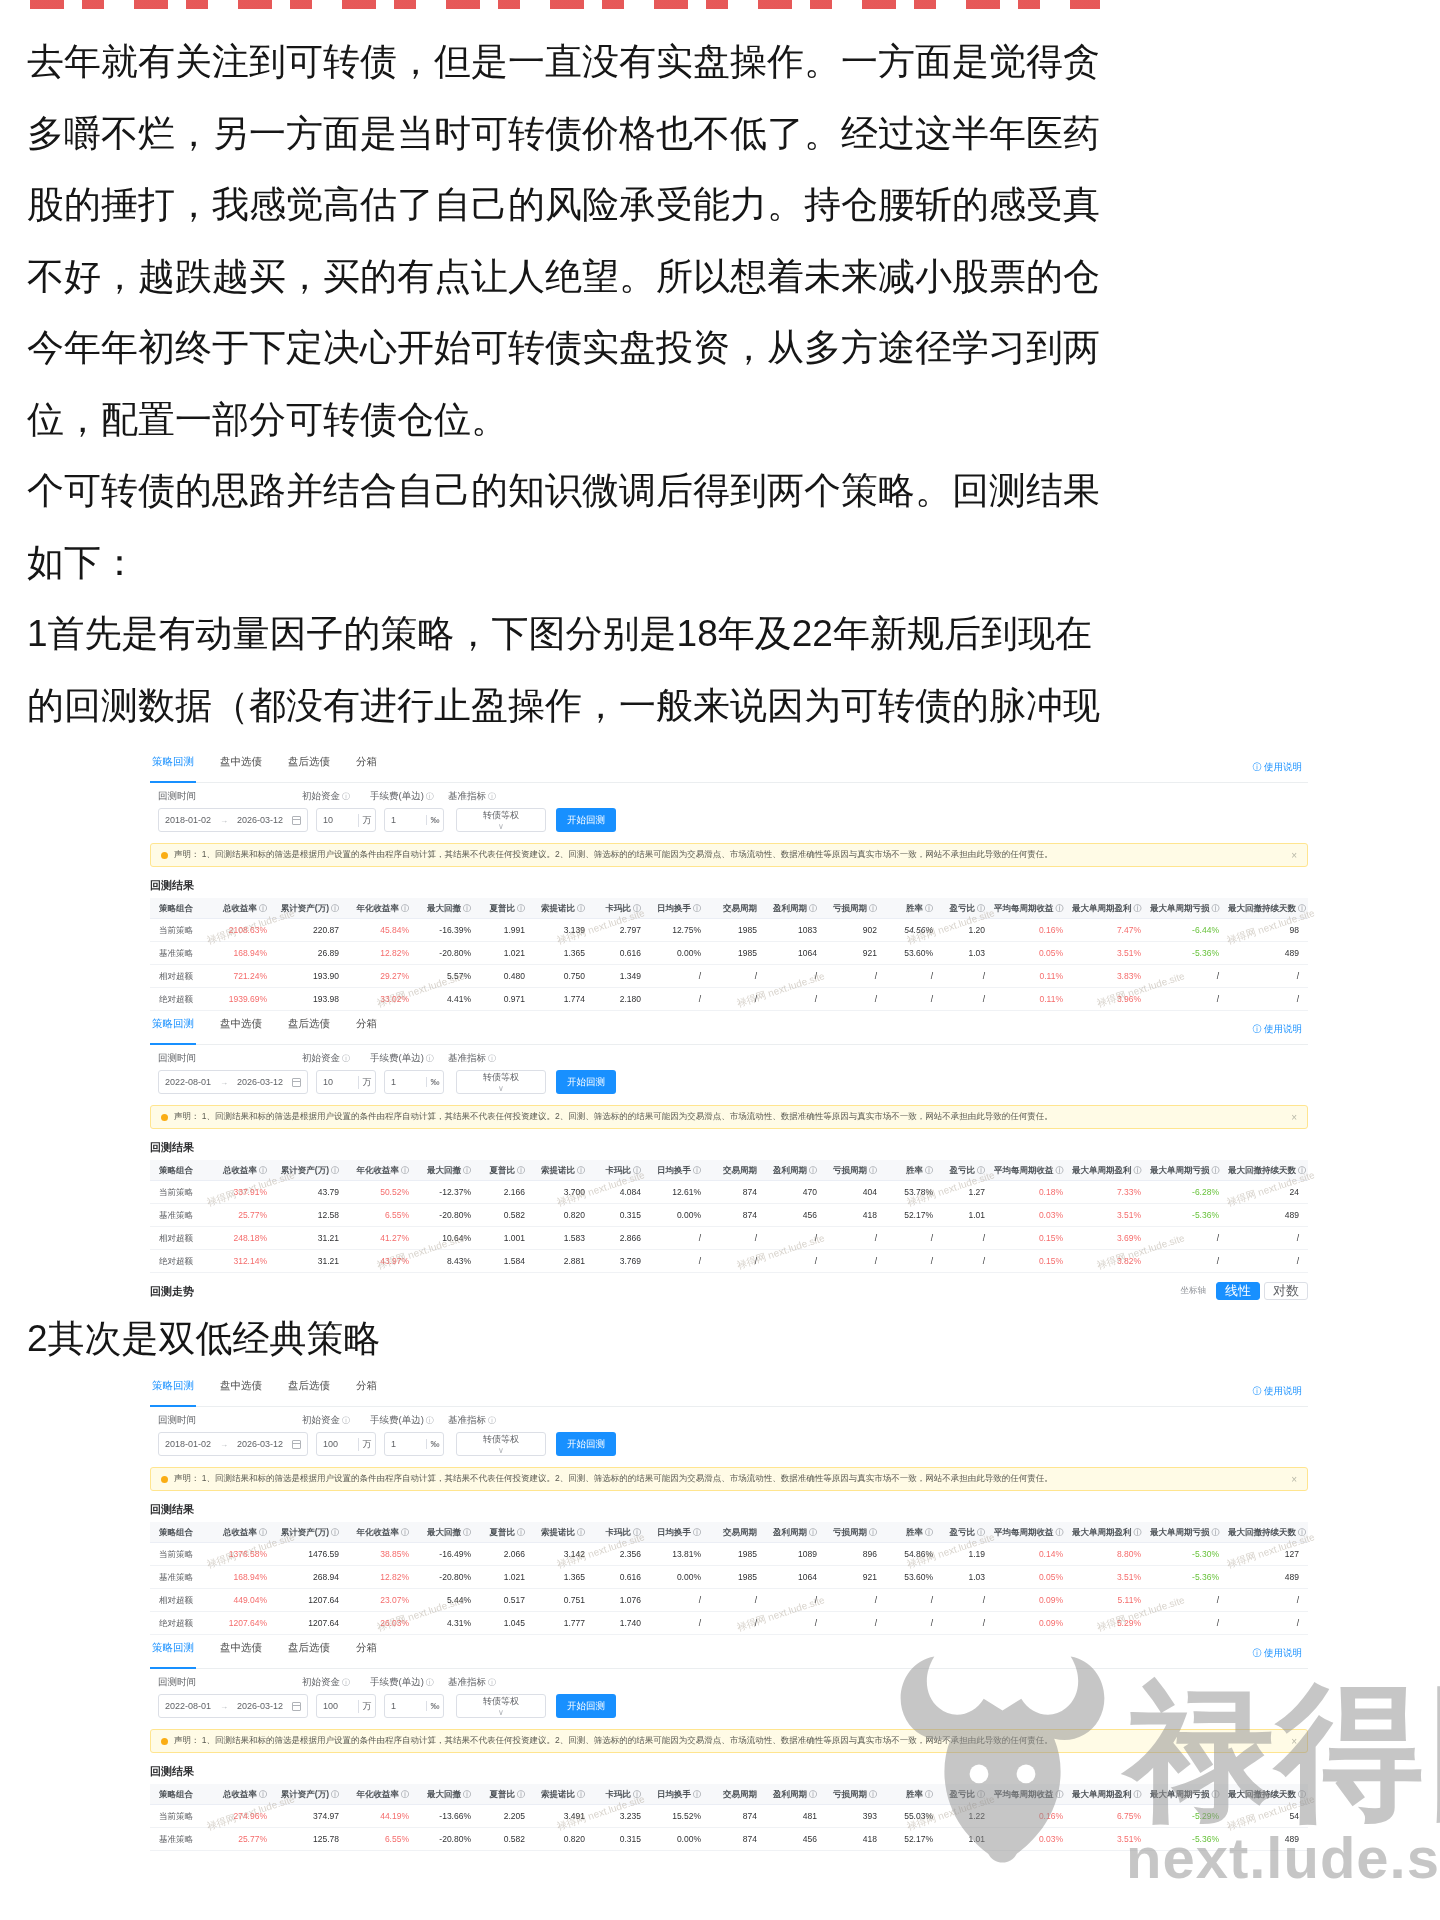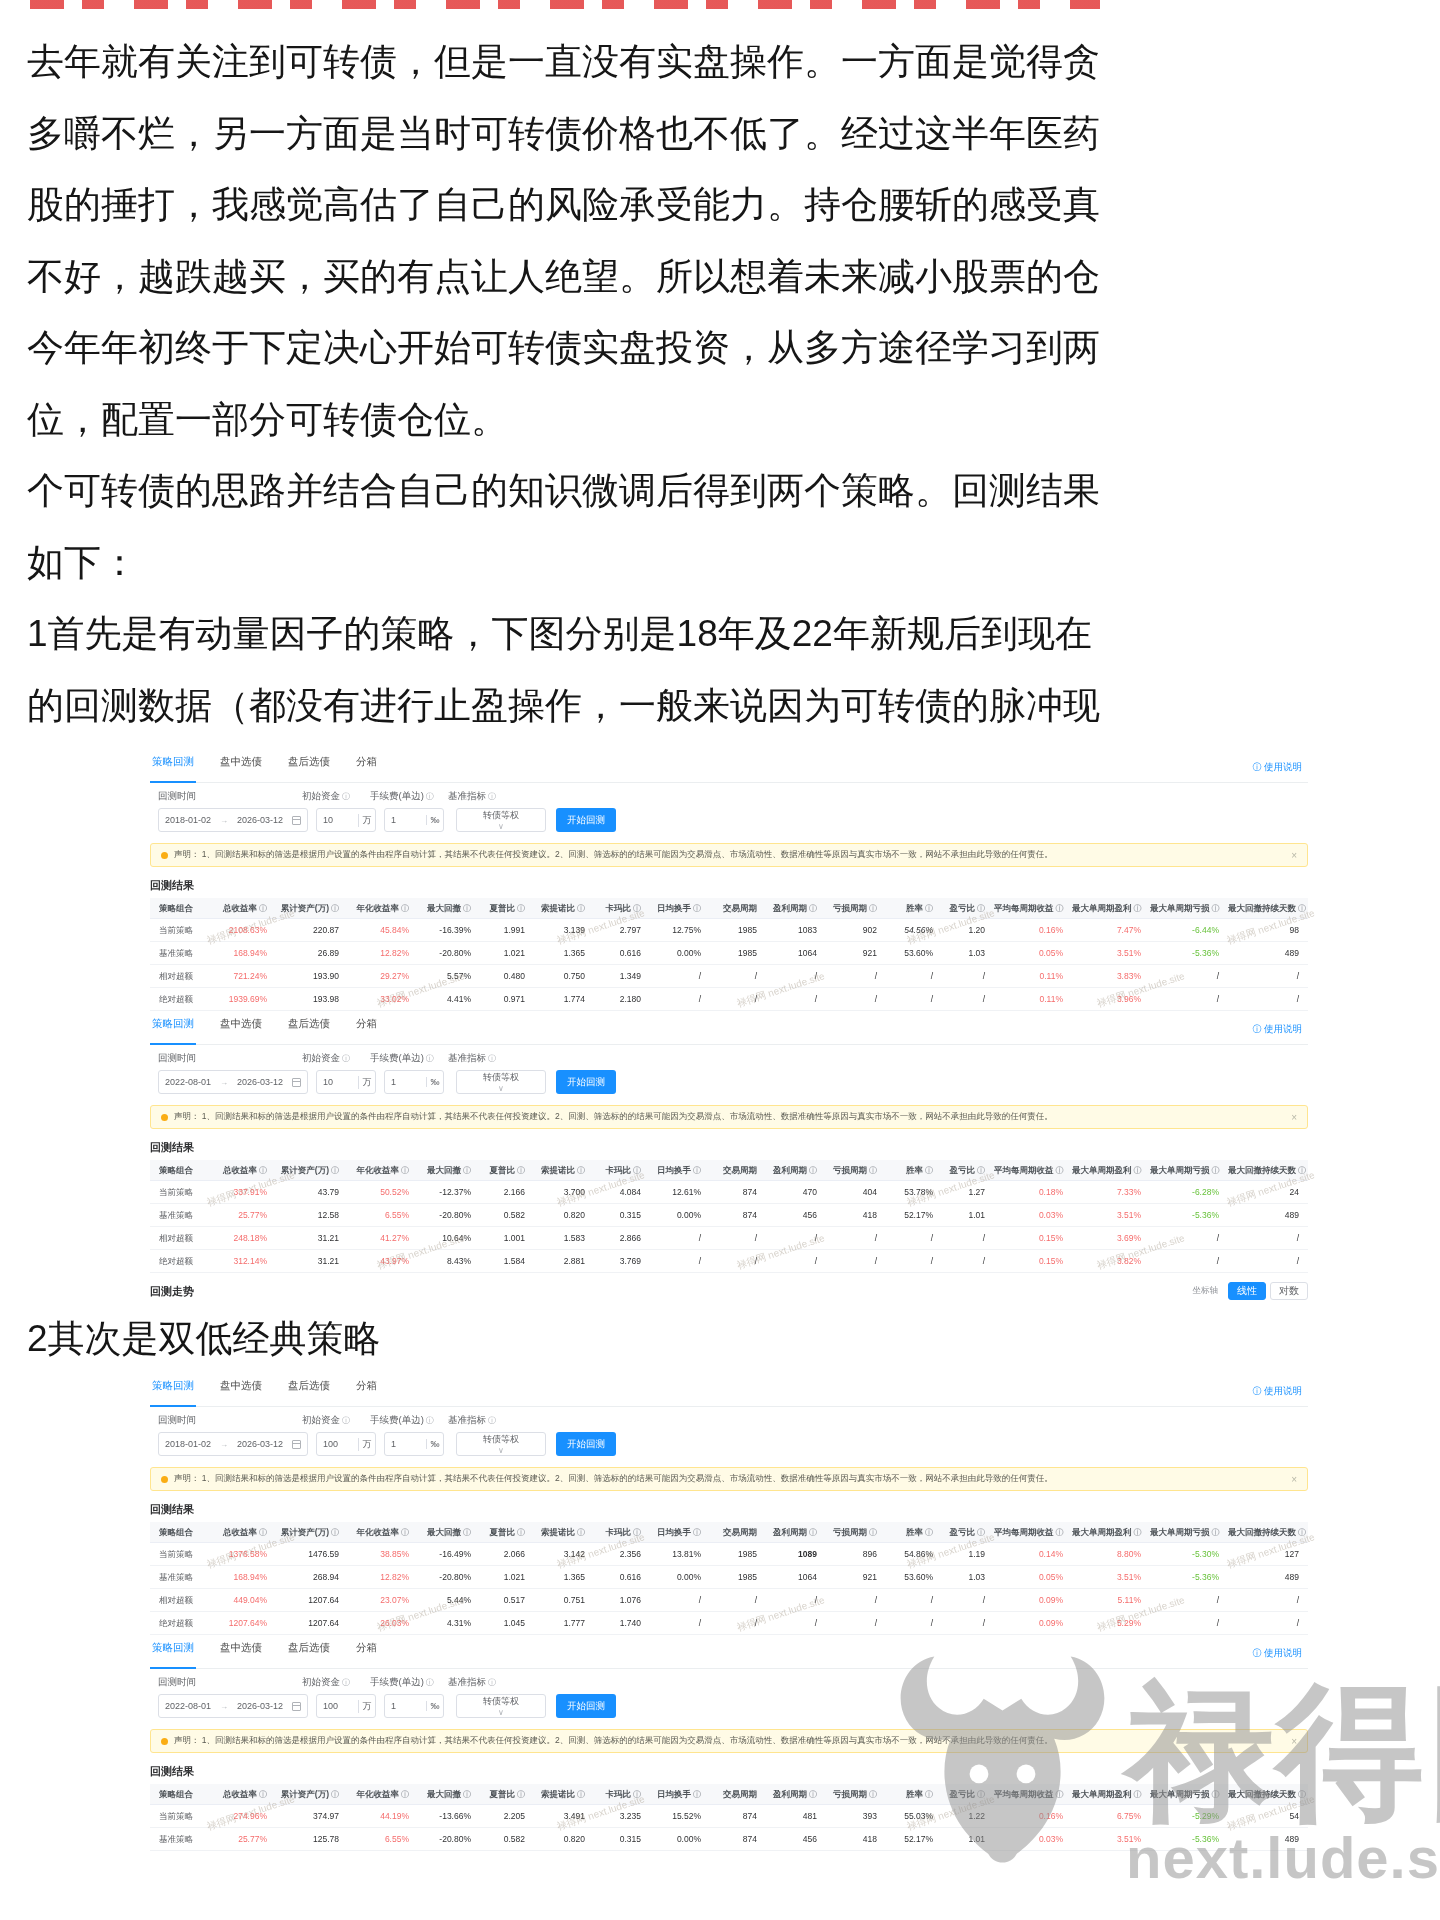--- a/index.html
+++ b/index.html
@@ -52,21 +52,21 @@
   .trow.head { background:#f7f8fa; border-bottom:1px solid #ebeef5; }
   .tcell { height:22px; line-height:22px; font-size:8.5px; color:#303133; text-align:right; padding-right:9px; overflow:hidden; white-space:nowrap; flex:none; }
   .trow.head .tcell { height:20px; line-height:20px; font-weight:bold; color:#4e5358; }
   .tcell.c0 { text-align:left; padding-left:9px; padding-right:0; color:#606266; }
   .tcell.red { color:#f56c6c; }
   .tcell.green { color:#67c23a; }
   .trend-row { margin-top:8px; display:flex; align-items:center; justify-content:space-between; height:20px; }
   .trend-title { font-size:11px; font-weight:bold; color:#303133; }
   .axis-group { display:flex; align-items:center; }
   .axis-label { font-size:8.5px; color:#909399; margin-right:6px; }
-  .axis-btn { height:18px; padding:0 8px; font-size:10px; border:1px solid #dcdfe6; background:#fff; color:#606266; border-radius:3px; margin-left:4px; line-height:16px; cursor:pointer; }
+  .axis-btn { height:18px; padding:0 8px; font-size:13px; border:1px solid #dcdfe6; background:#fff; color:#606266; border-radius:3px; margin-left:4px; line-height:16px; cursor:pointer; }
   .axis-btn.active { background:#1890ff; border-color:#1890ff; color:#fff; }
   .wm { position:absolute; font-size:10px; color:rgba(150,138,118,.38); transform:rotate(-18deg); pointer-events:none; white-space:nowrap; }
   
   .big-wm { position:absolute; left:885px; top:1642px; width:620px; display:flex; align-items:flex-end; opacity:.5; pointer-events:none; z-index:40; }
   .big-wm svg { flex:none; }
   .big-wm .col { margin-left:6px; }
   .big-wm .brand { font-size:148px; font-weight:bold; color:#8f8f8f; line-height:1.05; letter-spacing:2px; white-space:nowrap; }
   .big-wm .site { font-size:58px; font-weight:bold; color:#8f8f8f; line-height:1.0; letter-spacing:1px; white-space:nowrap; }
 </style>
 </head>
@@ -473,21 +473,21 @@
         <div class="tcell c0" style="width: 60px;">当前策略</div>
         <div class="tcell red" style="width: 66px;">1376.58%</div>
         <div class="tcell" style="width: 72px;">1476.59</div>
         <div class="tcell red" style="width: 70px;">38.85%</div>
         <div class="tcell" style="width: 62px;">-16.49%</div>
         <div class="tcell" style="width: 54px;">2.066</div>
         <div class="tcell" style="width: 60px;">3.142</div>
         <div class="tcell" style="width: 56px;">2.356</div>
         <div class="tcell" style="width: 60px;">13.81%</div>
         <div class="tcell" style="width: 56px;">1985</div>
-        <div class="tcell" style="width: 60px; font-weight: bold;">1089</div>
+        <div class="tcell" style="width: 60px;">1089</div>
         <div class="tcell" style="width: 60px;">896</div>
         <div class="tcell" style="width: 56px;">54.86%</div>
         <div class="tcell" style="width: 52px;">1.19</div>
         <div class="tcell red" style="width: 78px;">0.14%</div>
         <div class="tcell red" style="width: 78px;">8.80%</div>
         <div class="tcell green" style="width: 78px;">-5.30%</div>
         <div class="tcell" style="width: 80px;">127</div>
       </div>
       <div class="trow">
         <div class="tcell c0" style="width: 60px;">基准策略</div>

